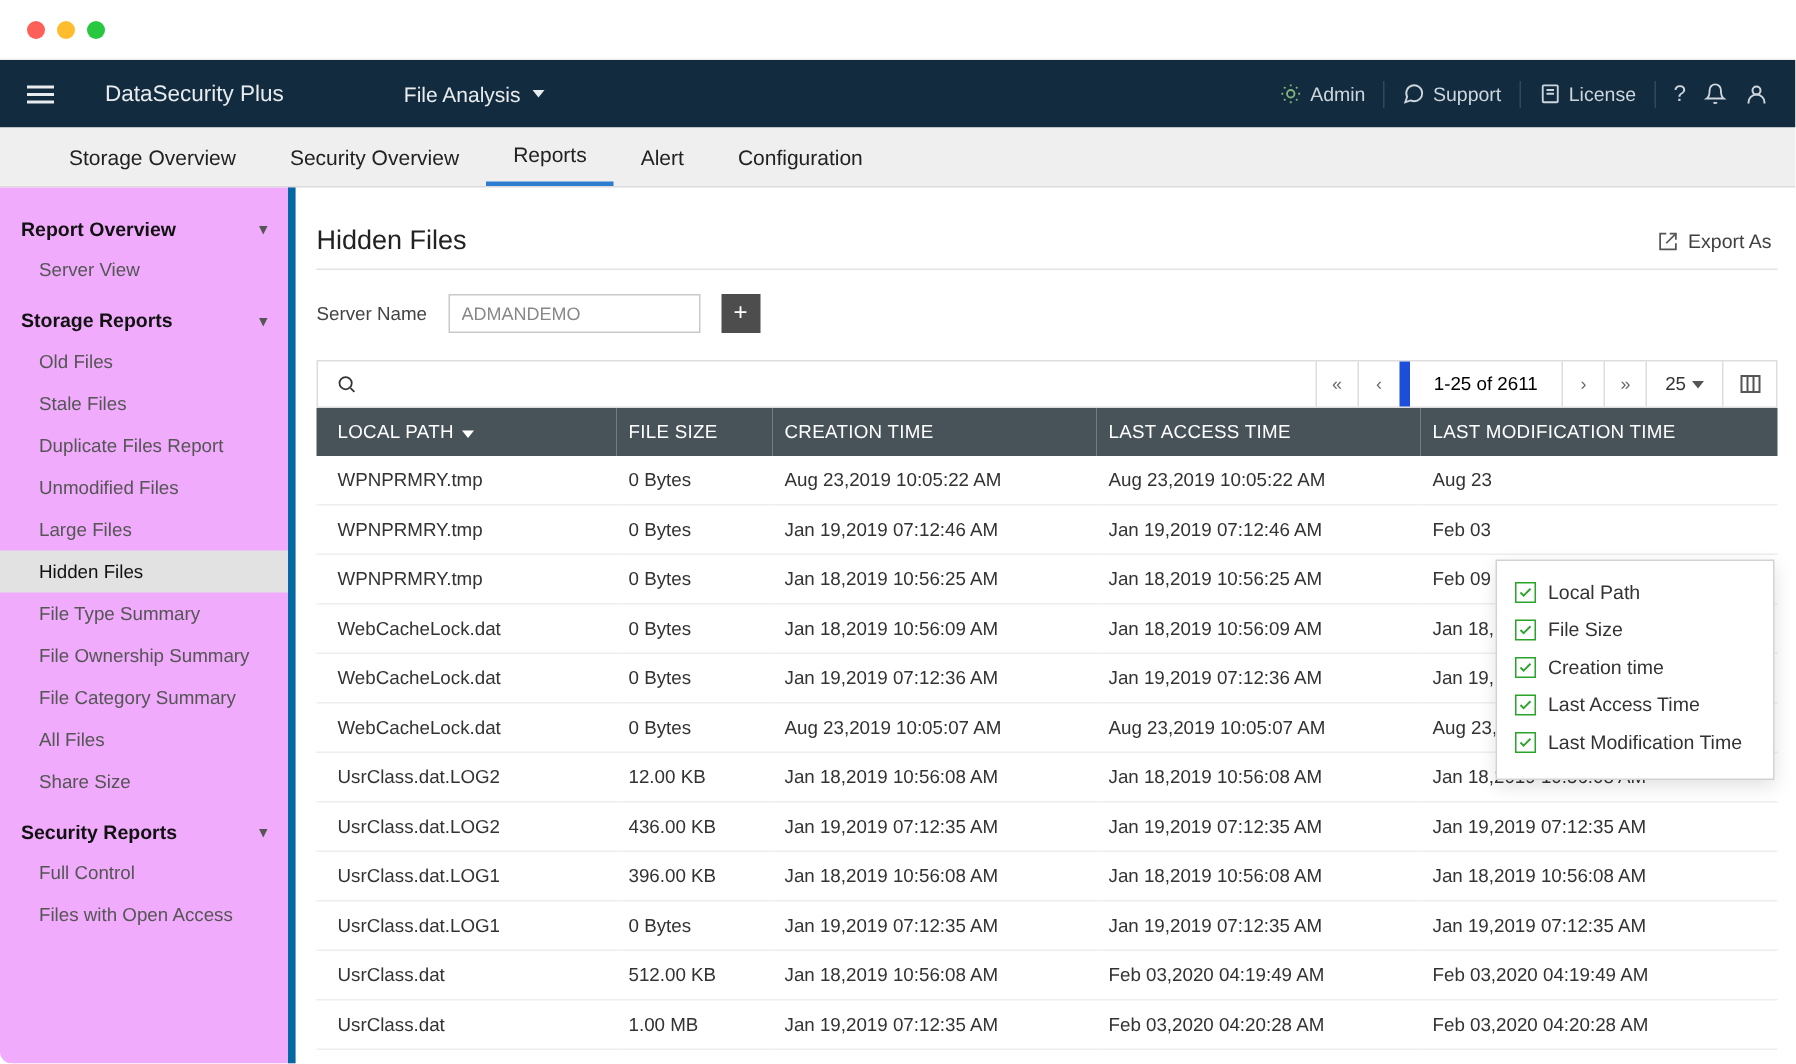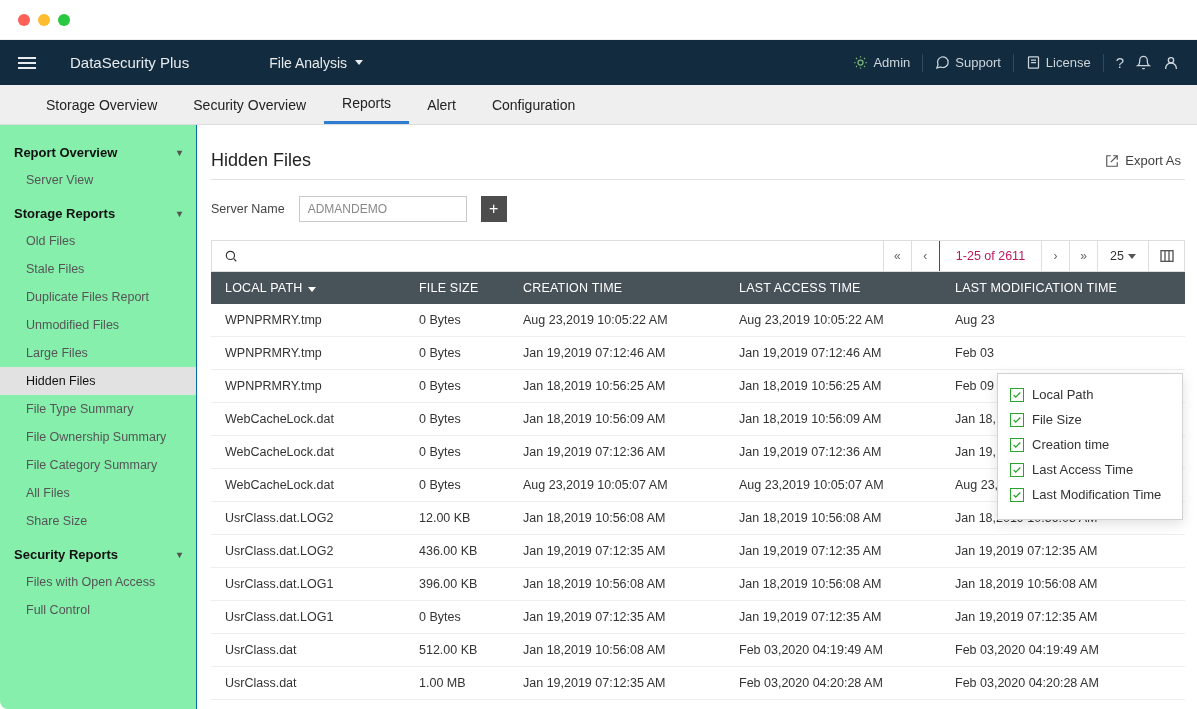--- a/index.html
+++ b/index.html
@@ -25,42 +25,42 @@
 .tbr-item svg { width:15px; height:15px;}
 .tbr-icon { display:flex; align-items:center; cursor:pointer;}
 
 
 .tabbar { height: 40px; background:#efeff0; border-bottom:1px solid #ddd; display:flex; align-items:stretch; padding:0 28px; font-size:14px;}
 .tab { padding:0 18px; display:flex; align-items:center; color:#222; cursor:pointer;}
 .tab.active { border-bottom:3px solid #2f7dd1; font-weight:500;}
 
 
 .bodywrap { display:flex; height: calc(709px - 40px - 45px - 40px);}
-.sidebar { width:197px; background:#86efac; border-right:1px solid #0369a1; padding-top:14px; overflow:hidden;}
+.sidebar { width:197px; background:#f0abfc; border-right:5px solid #0369a1; padding-top:14px; overflow:hidden;}
 .sb-section { padding:6px 14px; font-weight:600; color:#111; display:flex; align-items:center; justify-content:space-between; cursor:pointer; font-size:13px;}
 .sb-caret { color:#555; font-size:10px;}
 .sb-item { padding:7px 14px 7px 26px; color:#555; font-size:12.5px; cursor:pointer;}
 .sb-item.active { background:#e2e2e2; color:#111;}
 
 .main { flex:1; padding: 25px 12px 0 14px; position:relative;}
 .page-title { font-size:18px; color:#222; }
 .page-head { display:flex; align-items:center; justify-content:space-between; padding:0 4px 8px 0; border-bottom:1px solid #e3e3e3;}
 .export-link { display:flex; align-items:flex-end; gap:6px; color:#404040; font-size:13px; cursor:pointer;}
 .export-link svg { width:14px; height:14px;}
 
 .servername-row { display:flex; align-items:center; gap:14px; margin:16px 0 18px 0;}
 .sn-label { font-size:12.5px; color:#444;}
 .sn-input { width:168px; height:26px; border:1px solid #c9c9c9; padding:0 8px; font-size:12px; color:#888;}
 .sn-plus { width:26px; height:26px; background:#4d4d4d; color:#fff; display:flex; align-items:center; justify-content:center; font-size:16px; cursor:pointer;}
 
 .toolbar-row { display:flex; align-items:center; border:1px solid #ddd; height:32px;}
 .search-ico { width:36px; display:flex; align-items:center; justify-content:flex-start; padding-left:12px; color:#555; cursor:pointer;}
 .spacer { flex:1;}
 .pgbtn { width:28px; height:30px; border-left:1px solid #ddd; display:flex; align-items:center; justify-content:center; color:#666; font-size:12px; cursor:pointer;}
-.pglabel { padding:0 16px; border-left:1px solid #1d4ed8; height:30px; display:flex; align-items:center; font-size:12.5px; color:#be185d;}
+.pglabel { padding:0 16px; border-left:7px solid #1d4ed8; height:30px; display:flex; align-items:center; font-size:12.5px; color:#000000;}
 .pagesize { padding:0 12px; border-left:1px solid #ddd; height:30px; display:flex; align-items:center; gap:4px; font-size:12.5px; color:#333;}
 .colpicker { width:36px; border-left:1px solid #ddd; height:30px; display:flex; align-items:center; justify-content:center; cursor:pointer;}
 
 table { width:100%; border-collapse:collapse; table-layout:fixed;}
 thead th { background:#475259; color:#fff; text-align:left; font-weight:500; font-size:12.5px; padding:9px 8px; letter-spacing:0.2px;}
 thead th:first-child { padding-left:14px;}
 th .sort-caret { display:inline-block; margin-left:6px; width:0; height:0; border-left:4px solid transparent; border-right:4px solid transparent; border-top:5px solid #fff;}
 tbody td { padding:9px 8px; font-size:12.5px; color:#333; border-bottom:1px solid #eee; white-space:nowrap; overflow:hidden; text-overflow:ellipsis;}
 tbody td:first-child { padding-left:14px;}
 
@@ -168,22 +168,22 @@
     <div class="sb-item">File Type Summary</div>
     <div class="sb-item">File Ownership Summary</div>
     <div class="sb-item">File Category Summary</div>
     <div class="sb-item">All Files</div>
     <div class="sb-item">Share Size</div>
 
     <div class="sb-section" style="margin-top:6px;">
       <span>Security Reports</span>
       <span class="sb-caret">▾</span>
     </div>
+    <div class="sb-item">Full Control</div>
     <div class="sb-item">Files with Open Access</div>
-    <div class="sb-item">Full Control</div>
   </div>
 
   <div class="main">
     <div class="page-head">
       <div class="page-title">Hidden Files</div>
       <div class="export-link">
         <svg viewBox="0 0 24 24" fill="none" stroke="#555" stroke-width="2">
             <path d="M14 3h7v7"></path>
             <path d="M10 14L21 3"></path>
             <path d="M21 14v7H3V3h7"></path>

